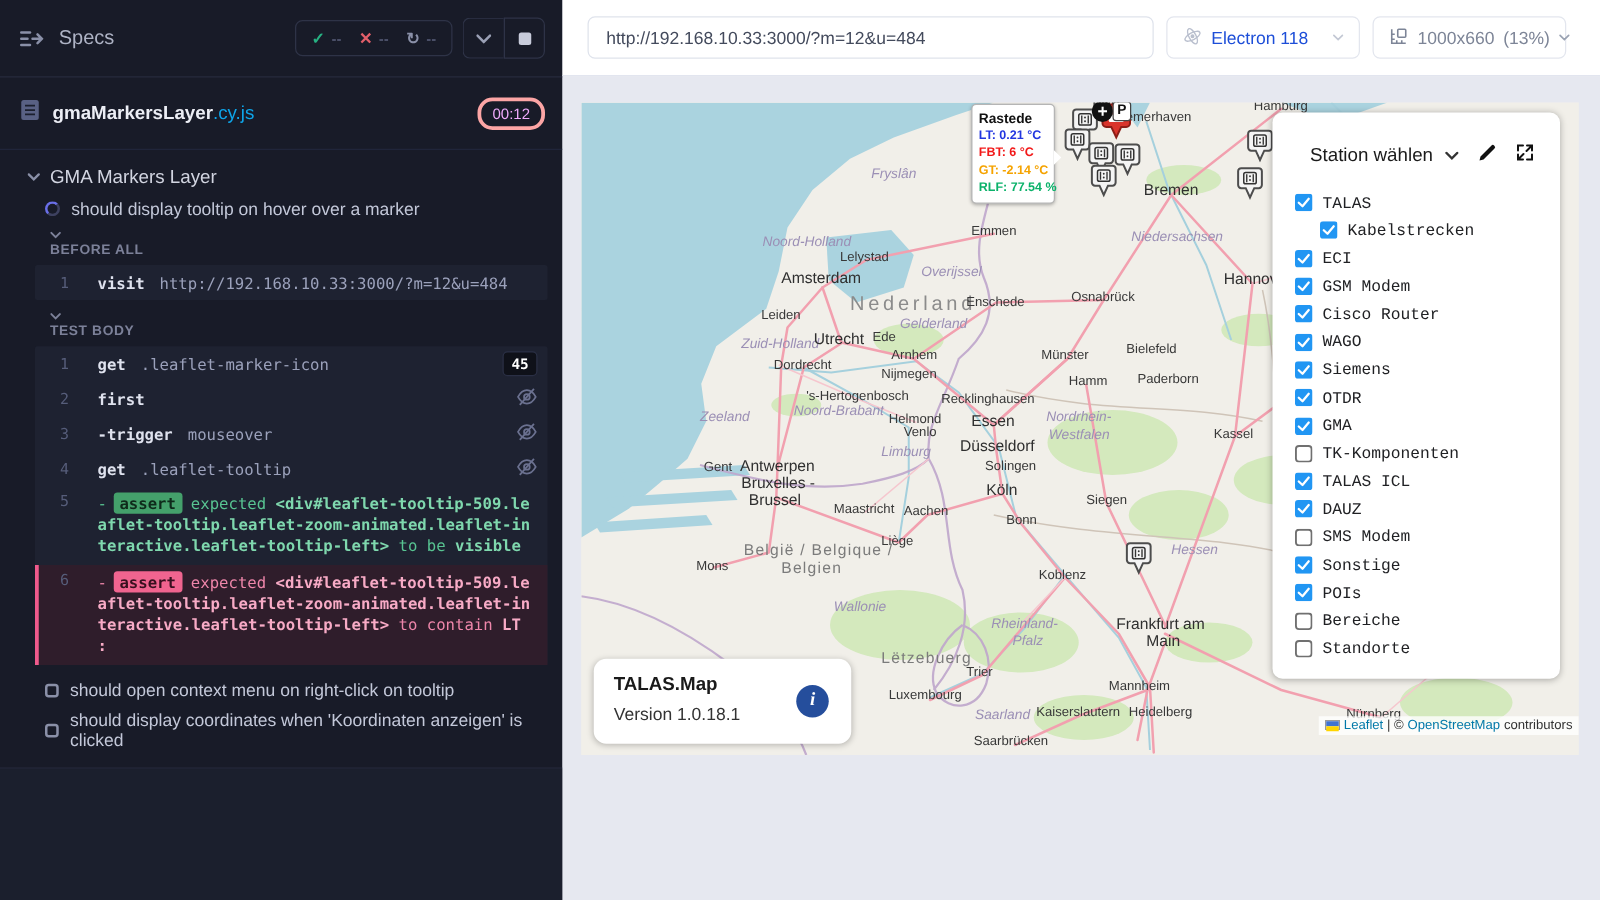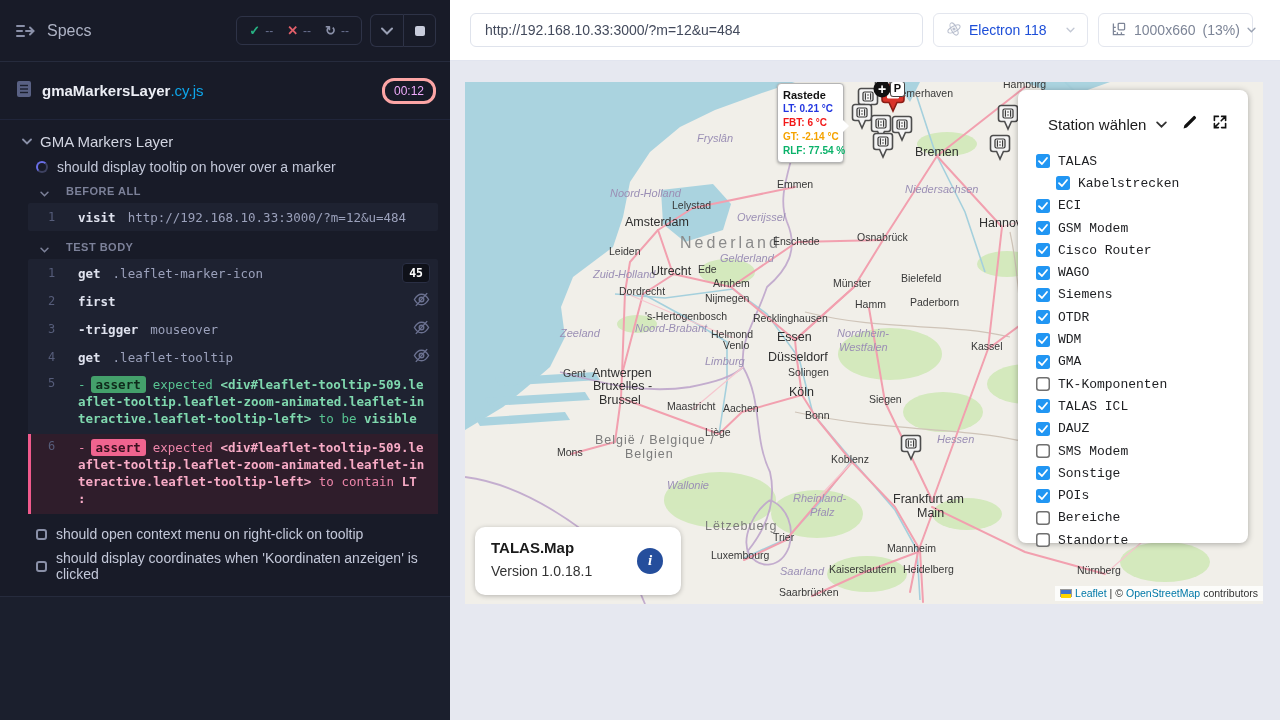--- a/index.html
+++ b/index.html
@@ -23,21 +23,21 @@
   .spec-row { height:58px; display:flex; align-items:center; padding:0 14px 0 16px; border-bottom:1px solid #20253a; }
   .spec-name { margin-left:10px; font-size:15px; font-weight:bold; color:#eceef5; }
   .spec-ext { font-size:15px; color:#0ea5e9; font-weight:normal; }
   .time-pill { border:3px solid #fca5a5; border-radius:12px; padding:3px 9px; font-size:12px; color:#f0abfc; }
 
   .reporter { padding:8px 12px 0 12px; }
   .suite-row { display:flex; align-items:center; gap:8px; padding:5px 0 5px 10px; font-size:15px; color:#d2d5e1; }
   .test-row { display:flex; align-items:center; gap:9px; padding:4px 0 4px 24px; font-size:14px; color:#c3c8d9; }
   .spinner { width:12px; height:12px; border-radius:50%; border:2px solid #3d4160; border-top-color:#6a6fe8; border-left-color:#6a6fe8; flex:none; }
   .pend-sq { width:11px; height:11px; border:2px solid #8a90a8; border-radius:3px; flex:none; }
-  .section-hd { display:flex; align-items:flex-end; gap:17px; padding:6px 0 4px 28px; font-size:11px; font-weight:bold; letter-spacing:.5px; color:#7c8199; }
+  .section-hd { display:flex; align-items:flex-start; gap:3px; padding:6px 0 4px 28px; font-size:11px; font-weight:bold; letter-spacing:.5px; color:#7c8199;flex-direction:column; }
   .section-hd:first-of-type { margin-top:4px; }
   .chev { color:#8a90a8; flex:none; display:inline-flex; }
   .cmd-block { background:#1e2231; border-radius:2px; margin:2px 0 4px 16px; }
   .cmd-row { display:flex; align-items:center; min-height:28px; padding:0 8px 0 20px; font-family:"DejaVu Sans Mono", monospace; font-size:12.5px; }
   .cmd-num { width:16px; color:#565d7a; font-size:12px; flex:none; }
   .cmd-name { font-weight:bold; color:#dfe2ee; margin-left:14px; white-space:pre; }
   .cmd-msg { color:#9ba1bb; margin-left:12px; }
   .cmd-right { margin-left:auto; display:flex; align-items:center; }
   .count-badge { background:#0f1119; border:1px solid #2a2f44; color:#fff; font-weight:bold; font-size:11.5px; border-radius:4px; padding:2px 6px; font-family:"DejaVu Sans Mono", monospace; }
   .cmd-row.assert { align-items:flex-start; padding-top:5px; padding-bottom:7px; min-height:0; }
@@ -94,21 +94,21 @@
   .sp-list { padding:4px 0 0 18px; }
   .sp-item { display:flex; align-items:center; gap:8px; height:22.3px; font-size:13px; color:#202124;font-family:Liberation Mono, monospace; }
   .sp-item.indent { margin-left:20px; }
   .cbx { width:14px; height:14px; flex:none; display:inline-flex; }
 
   .info-card { position:absolute; left:10px; top:445px; width:206px; height:68px; background:#fff; border-radius:10px; box-shadow:0 1px 5px rgba(0,0,0,.25); padding:12px 16px; }
   .ic-title { font-size:15px; font-weight:bold; color:#1a1a1a; }
   .ic-version { font-size:14px; color:#333; margin-top:7px; }
   .info-btn { position:absolute; right:18px; top:21px; width:26px; height:26px; border-radius:50%; background:#254e9c; color:#fff; font-family:"Liberation Serif",serif; font-weight:bold; font-style:italic; font-size:15px; text-align:center; line-height:25px; }
 
-  .attribution { position:absolute; right:0; bottom:3px; background:rgba(255,255,255,.78); font-size:10.5px; color:#333; padding:1px 5px 2px 5px; display:flex; align-items:center; gap:3px; }
+  .attribution { position:absolute; right:0; bottom:16px; background:rgba(255,255,255,.78); font-size:10.5px; color:#333; padding:1px 5px 2px 5px; display:flex; align-items:center; gap:3px; }
   .attribution a { color:#0078A8; text-decoration:none; }
   .flag { width:12px; height:8px; display:inline-block; border:0.5px solid #999; }
   .flag .t { display:block; height:4px; background:#4173CF; }
   .flag .b { display:block; height:4px; background:#FFD500; }
 </style>
 </head>
 <body>
 
 <aside id="sidebar">
   <div class="sb-header">
@@ -642,29 +642,20 @@
               </span>
               <span>OTDR</span>
             </label>
             <label class="sp-item">
               <span class="cbx">
                 <svg width="14" height="14" viewBox="0 0 14 14">
                   <rect width="14" height="14" rx="2.5" fill="#2196f3"></rect>
                   <path d="M3,7.2 L6,10 L11,4" fill="none" stroke="#fff" stroke-width="1.8" stroke-linecap="round" stroke-linejoin="round"></path>
                 </svg>
               </span>
-              <span>WDM</span>
-            </label>
-            <label class="sp-item">
-              <span class="cbx">
-                <svg width="14" height="14" viewBox="0 0 14 14">
-                  <rect width="14" height="14" rx="2.5" fill="#2196f3"></rect>
-                  <path d="M3,7.2 L6,10 L11,4" fill="none" stroke="#fff" stroke-width="1.8" stroke-linecap="round" stroke-linejoin="round"></path>
-                </svg>
-              </span>
               <span>GMA</span>
             </label>
             <label class="sp-item">
               <span class="cbx">
                 <svg width="14" height="14" viewBox="0 0 14 14">
                   <rect x="0.75" y="0.75" width="12.5" height="12.5" rx="2.5" fill="#fff" stroke="#707070" stroke-width="1.5"></rect>
                 </svg>
               </span>
               <span>TK-Komponenten</span>
             </label>

